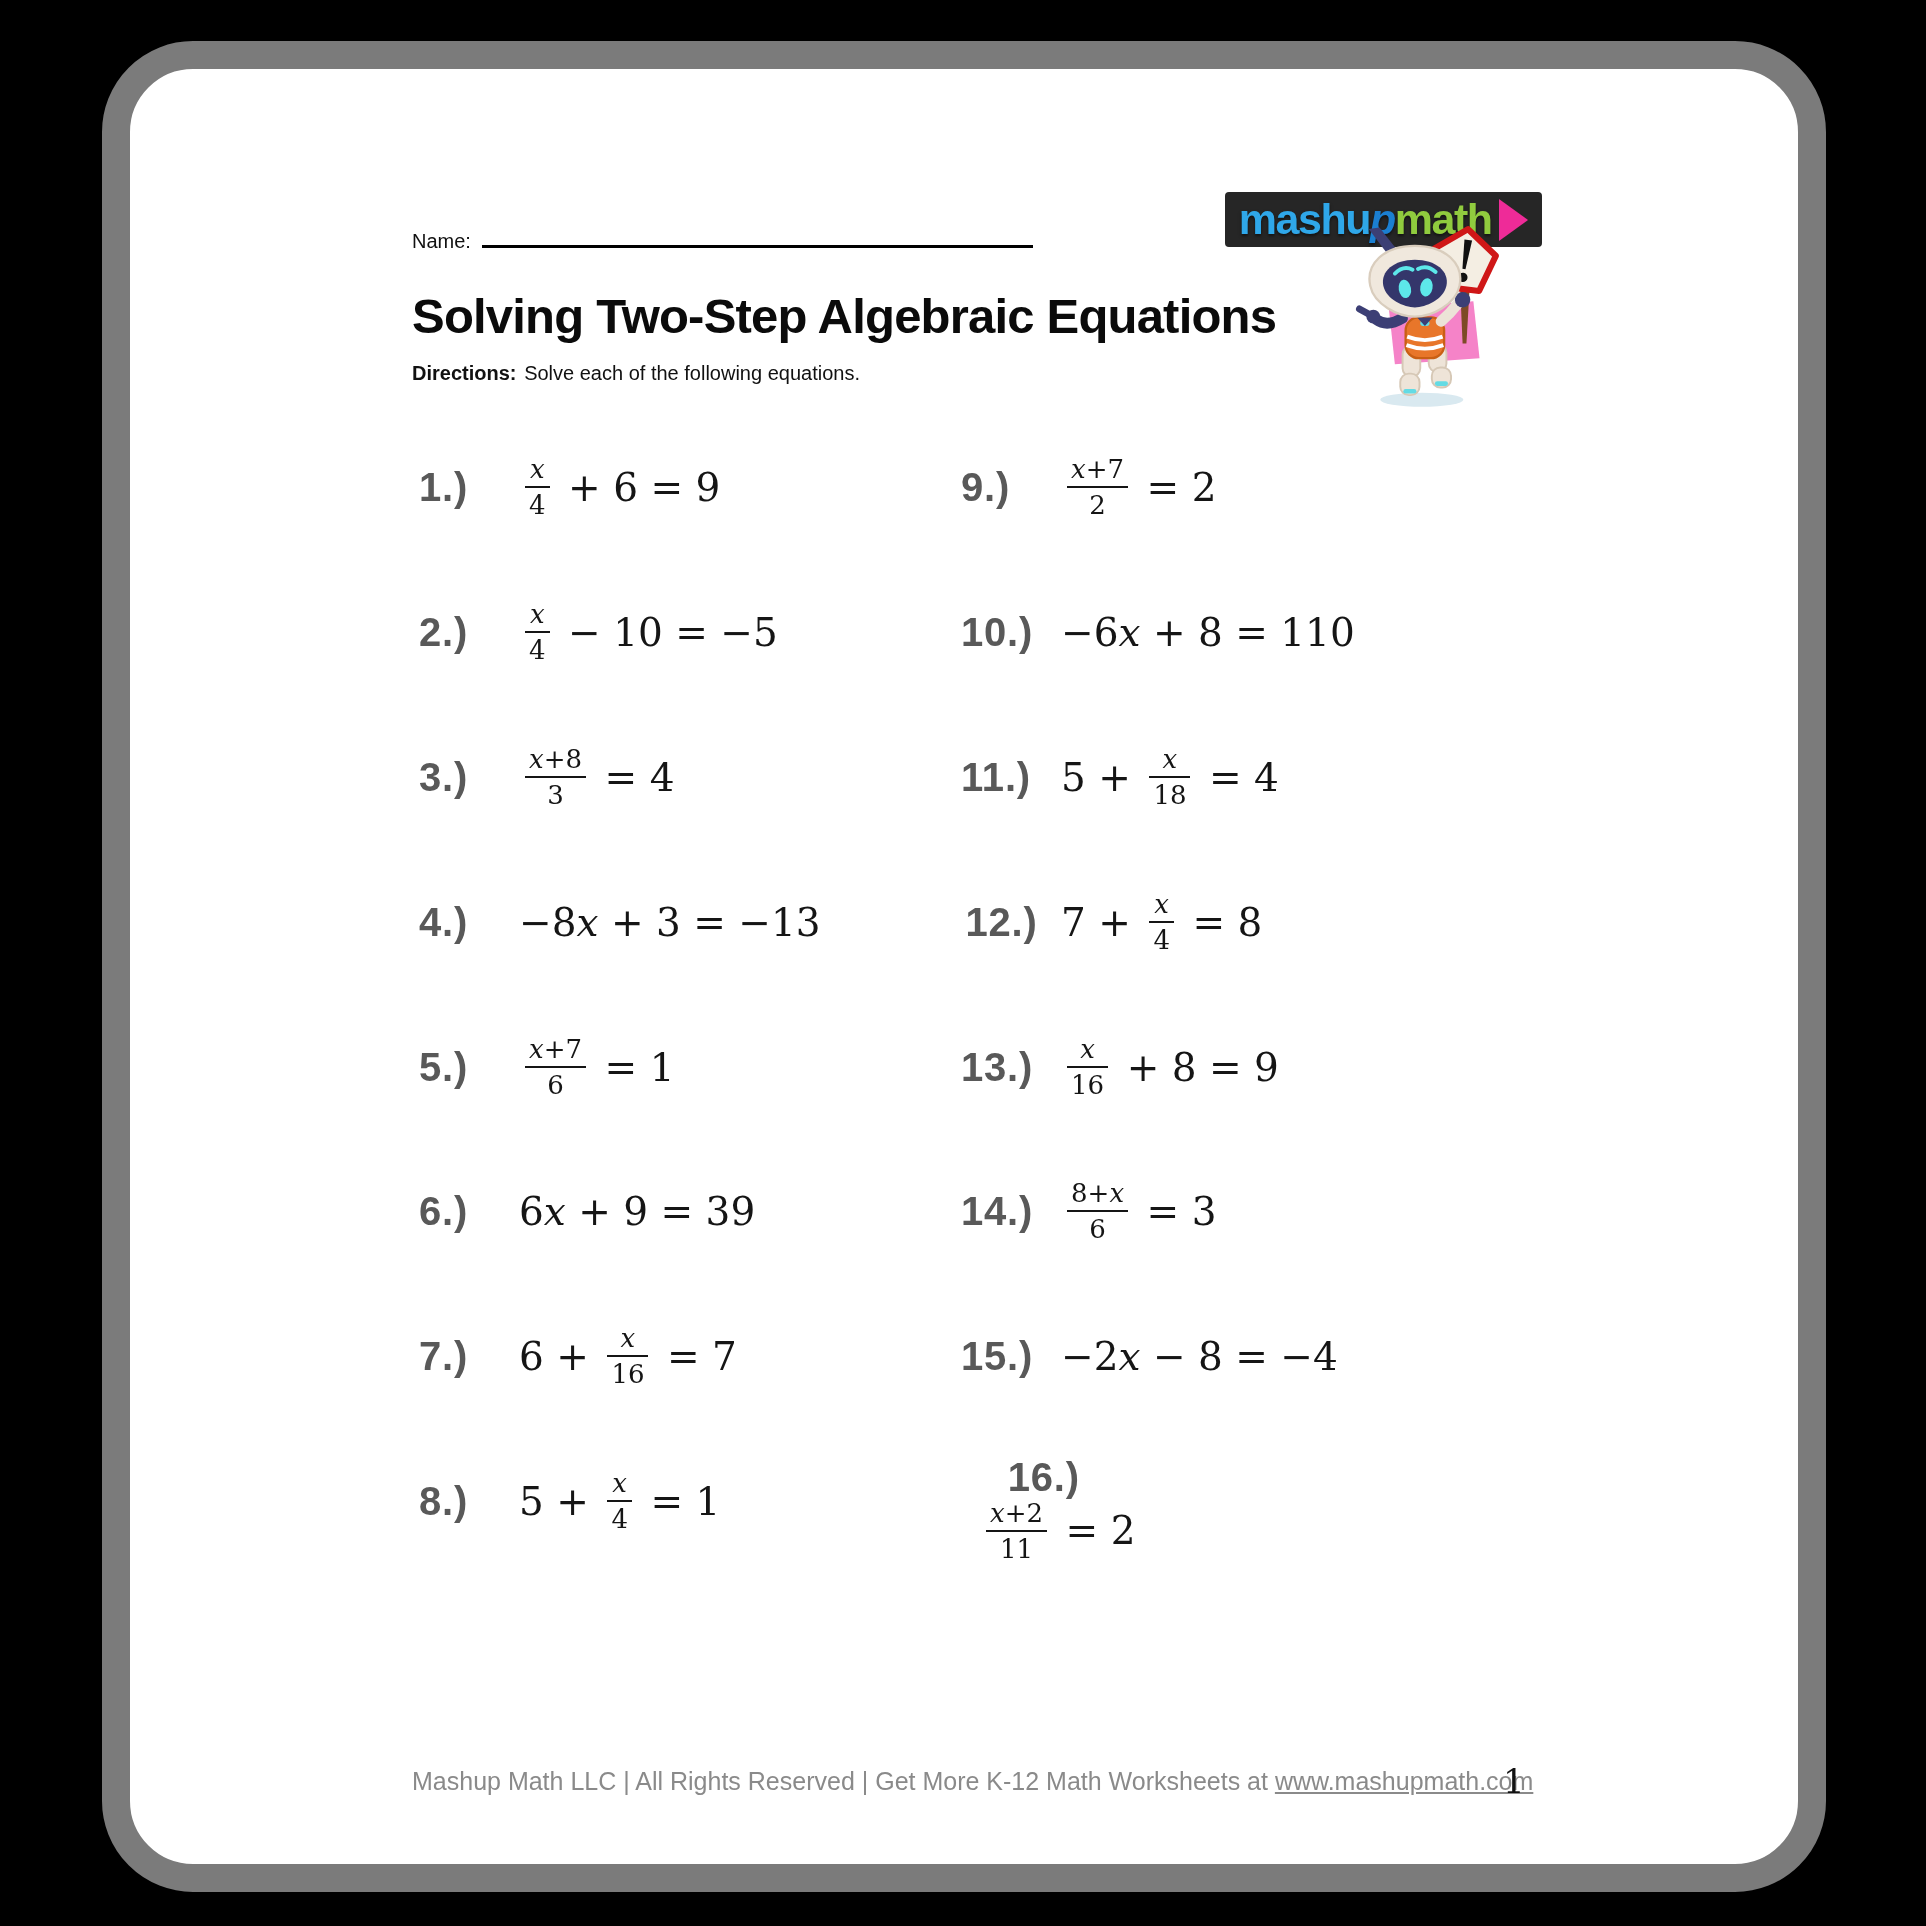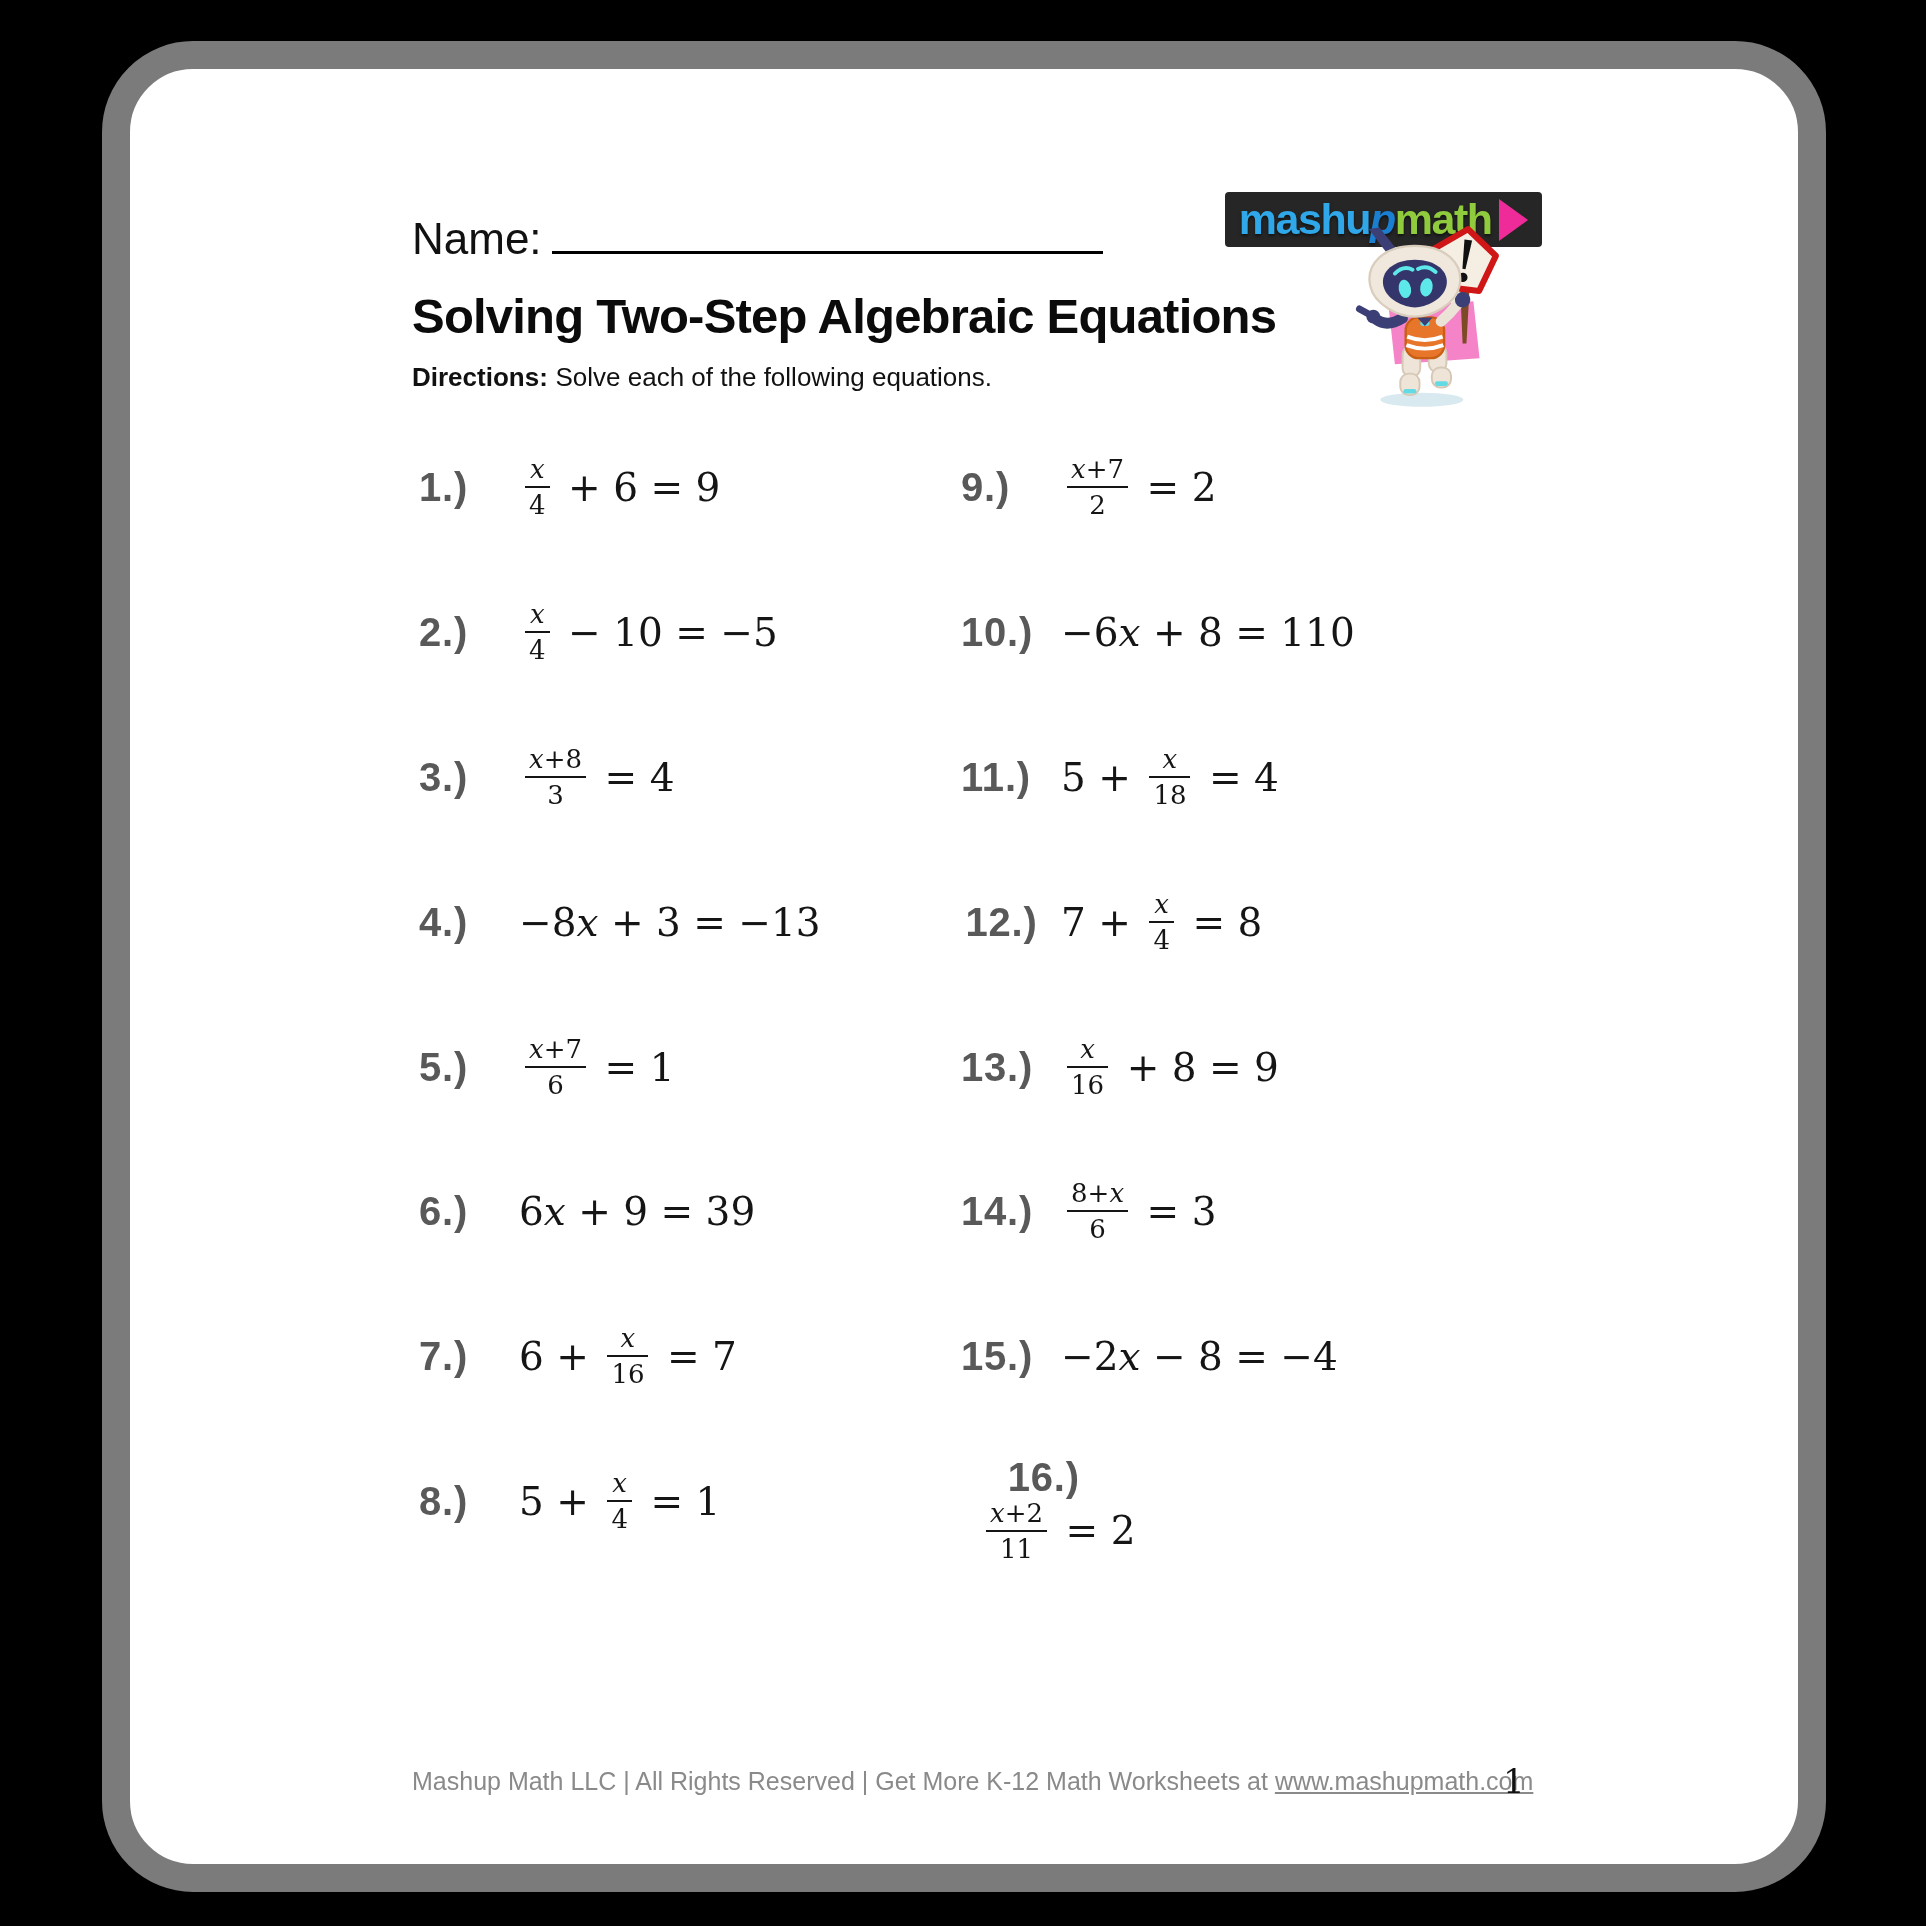--- a/index.html
+++ b/index.html
@@ -8,21 +8,21 @@
     font-family:"Liberation Sans",sans-serif;overflow:hidden;
   }
   .page{
     position:absolute;left:102px;top:41px;width:1724px;height:1851px;
     box-sizing:border-box;border:28px solid var(--c-border,#7b7b7b);
     border-radius:91px;background:#fff;
   }
   .page > *{position:absolute;}
 
   
-  .name-row{left:282px;top:145px;font-size:44px;color:#111;white-space:nowrap;}
+  .name-row{left:282px;top:145px;font-size:20px;color:#111;white-space:nowrap;}
   .name-line{display:inline-block;width:551px;border-bottom:3.1px solid #000;height:31px;margin-left:10.8px;}
 
   
   .logo{
     left:1095px;top:123px;width:317px;height:55px;background:var(--c-logobox,#262626);
     border-radius:3.9px;display:flex;align-items:center;justify-content:center;gap:7.7px;
   }
   .logo-text{
     font-weight:bold;font-size:43px;letter-spacing:-1.5px;line-height:1;
     text-shadow:0 2.3px 3.1px rgba(0,0,0,.55);white-space:nowrap;
@@ -33,21 +33,21 @@
   .play-triangle{
     width:0;height:0;border-left:29px solid var(--c-magenta,#ee2b98);
     border-top:21px solid transparent;border-bottom:21px solid transparent;
   }
 
   
   .mascot{left:1211px;top:155px;width:177px;height:193px;pointer-events:none;}
 
   
   .title{left:282px;top:219px;font-size:49px;font-weight:bold;color:#0b0b0b;letter-spacing:-0.8px;white-space:nowrap;}
-  .directions{left:282px;top:293px;font-size:26px;color:#111;white-space:nowrap;}
+  .directions{left:282px;top:293px;font-size:20px;color:#111;white-space:nowrap;}
   .directions b{margin-right:7.7px;}
 
   
   #problems{position:absolute;left:0;top:0;width:100%;height:100%;}
   .problem{
     position:absolute;height:92px;display:flex;align-items:center;white-space:nowrap;
   }
   .plabel{
     display:inline-block;width:81px;font-weight:bold;font-size:40px;
     color:var(--c-num,#595959);letter-spacing:0.8px;

